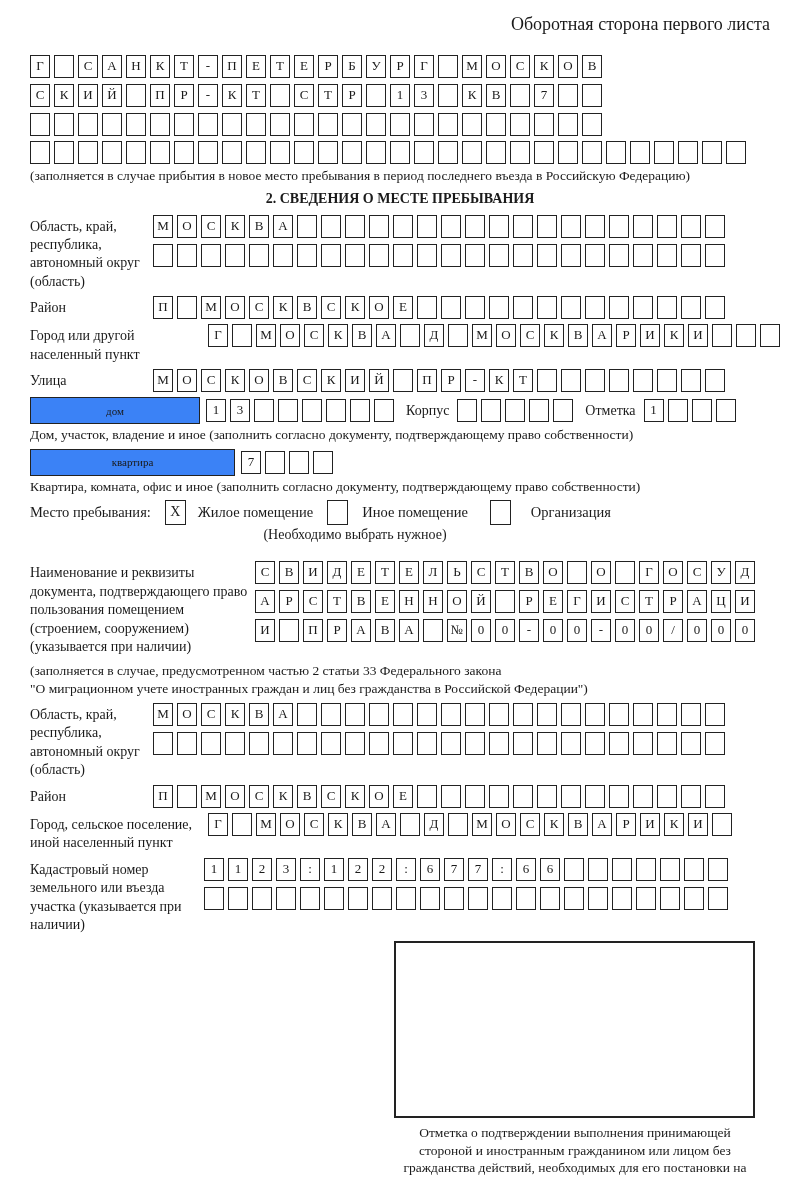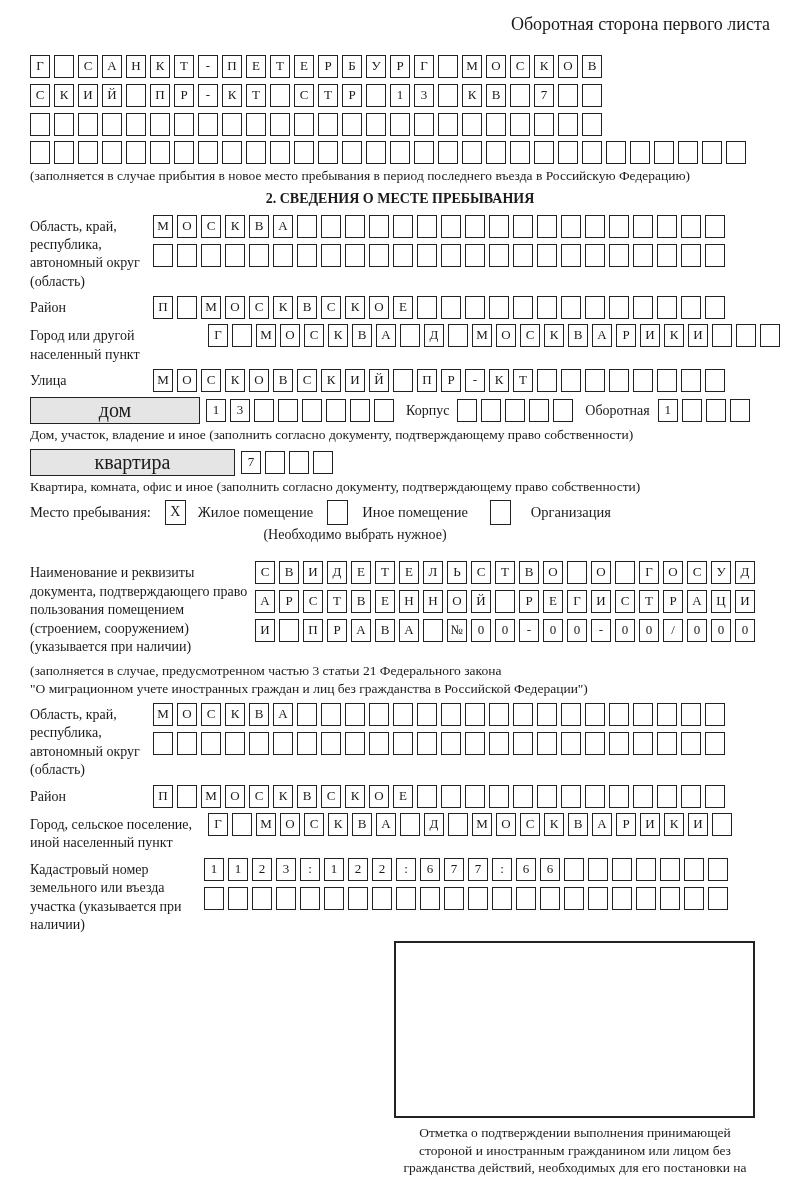--- a/index.html
+++ b/index.html
@@ -27,21 +27,21 @@
   }
   .caption{font-size:13.5px;line-height:1.3;margin:1px 0 5px 0;}
   .caption.center{text-align:left;}
   .h2{font-size:14px;font-weight:bold;text-align:center;margin:6px 0 8px 0;}
   .h3{font-size:15px;font-weight:bold;text-align:center;margin:8px 0 6px 0;}
   
   .inline-row{display:flex;align-items:center;margin-bottom:2px;}
   .named-rect{
     box-sizing:border-box;border:1.6px solid #222;height:27px;
     display:flex;align-items:center;justify-content:center;
-    font-size:20px;background:#e5e5e5;
+    font-size:11px;background:#3b82f6;
   }
   .rect-dom{width:170px;margin-right:6px;}
   .rect-kv{width:205px;margin-right:6px;font-family:Liberation Serif, serif;}
   .inline-label{font-size:14px;margin:0 8px;}
   
   .check-line{display:flex;align-items:center;margin:4px 0 2px 0;font-size:14.5px;}
   .checkbox{
     box-sizing:border-box;width:21px;height:25px;border:1.7px solid #222;
     text-align:center;font-size:14px;line-height:22px;background:#fff;
   }
@@ -349,21 +349,21 @@
         <span class="cell"></span>
       </div>
     <div class="inline-label">Корпус</div>
     <div class="cellrow">
         <span class="cell"></span>
         <span class="cell"></span>
         <span class="cell"></span>
         <span class="cell"></span>
         <span class="cell"></span>
       </div>
-    <div class="inline-label">Оборотная</div>
+    <div class="inline-label">Отметка</div>
     <div class="cellrow">
         <span class="cell">1</span>
         <span class="cell"></span>
         <span class="cell"></span>
         <span class="cell"></span>
       </div>
   </div>
   <div class="caption">Дом, участок, владение и иное (заполнить согласно документу, подтверждающему право собственности)</div>
 
   <div class="inline-row">
@@ -456,21 +456,21 @@
           <span class="cell">0</span>
           <span class="cell">0</span>
           <span class="cell">/</span>
           <span class="cell">0</span>
           <span class="cell">0</span>
           <span class="cell">0</span>
         </div>
     </div>
   </div>
 
-  <div class="caption center" style="margin-bottom:0;">(заполняется в случае, предусмотренном частью 3 статьи 21 Федерального закона</div>
+  <div class="caption center" style="margin-bottom:0;">(заполняется в случае, предусмотренном частью 2 статьи 33 Федерального закона</div>
   <div class="caption center">"О миграционном учете иностранных граждан и лиц без гражданства в Российской Федерации")</div>
 
   <div class="field">
     <div class="flabel w123">Область, край, республика, автономный округ (область)</div>
     <div class="rows">
       <div class="cellrow">
           <span class="cell">М</span>
           <span class="cell">О</span>
           <span class="cell">С</span>
           <span class="cell">К</span>

